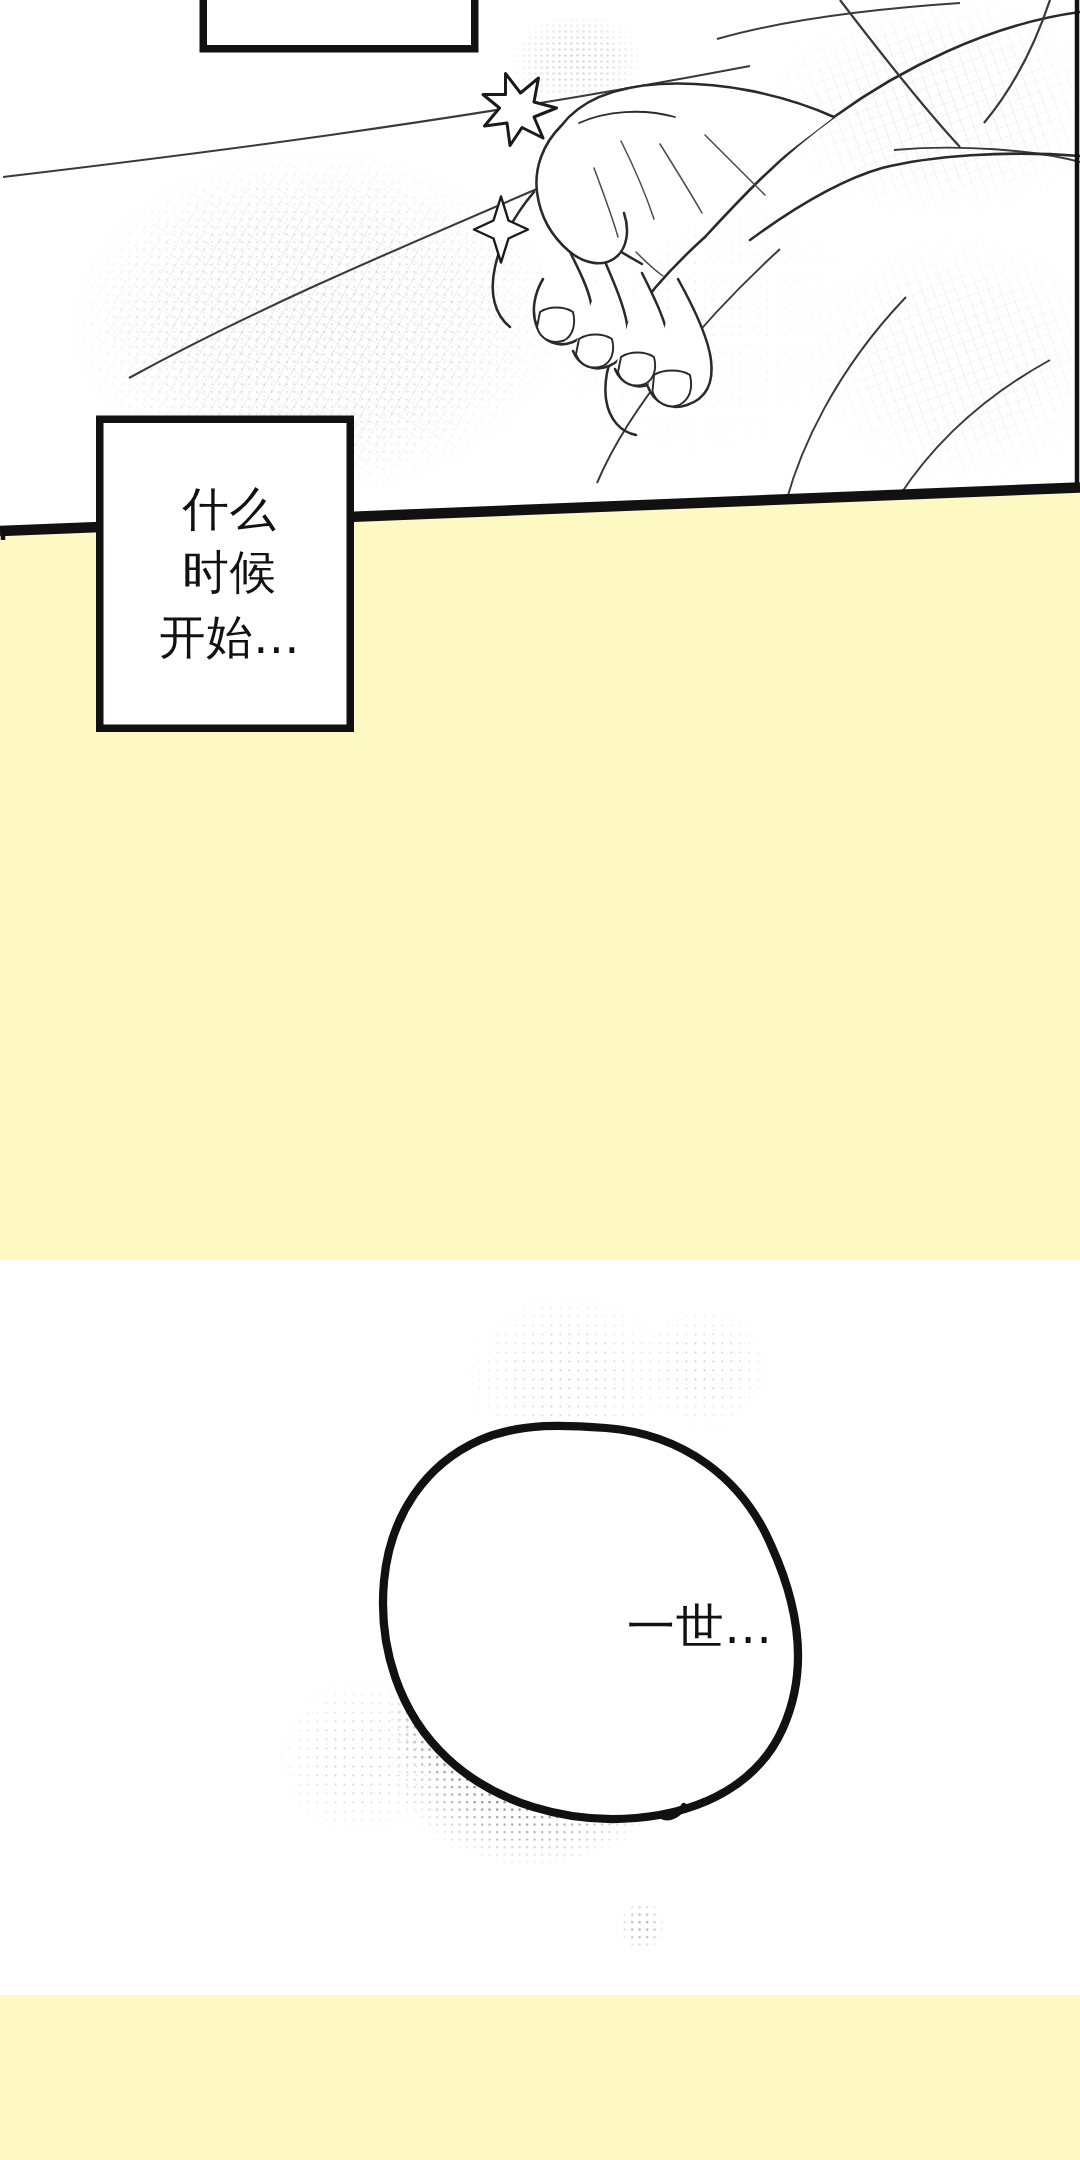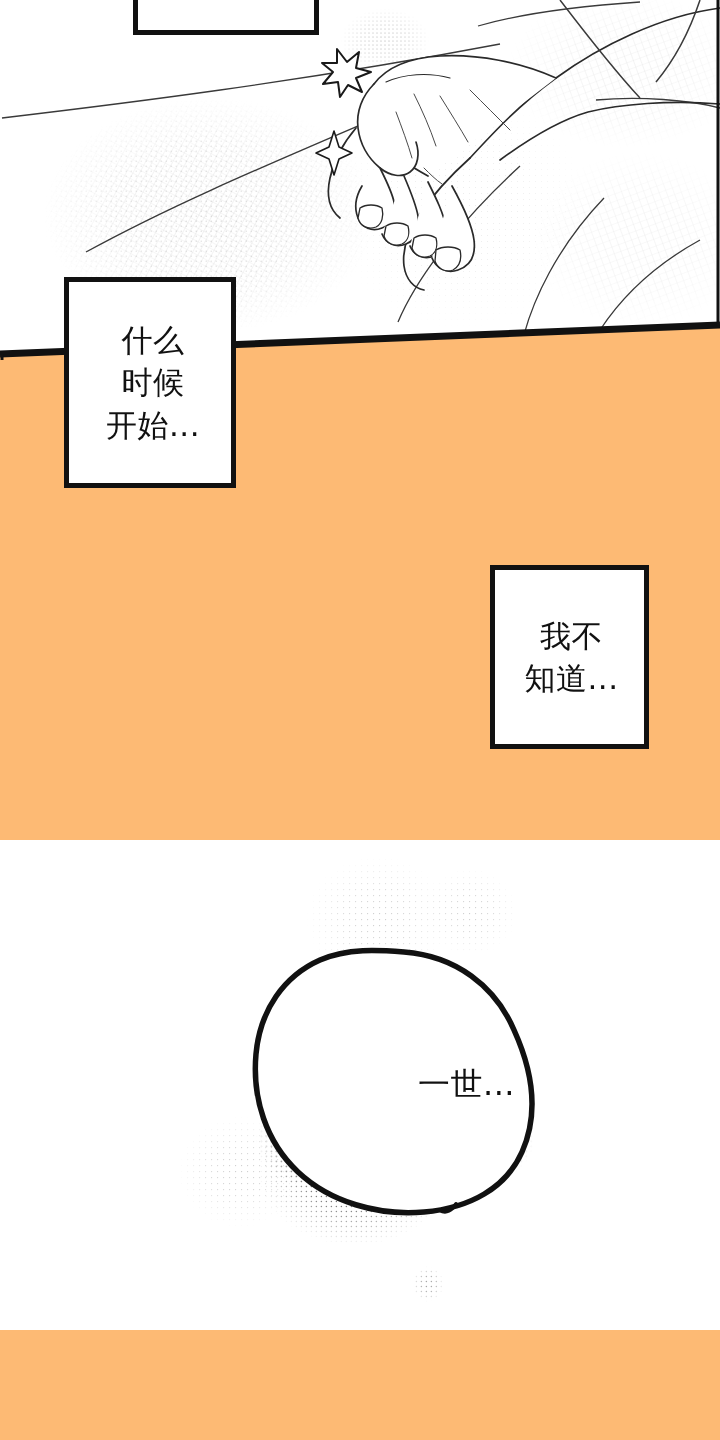--- a/index.html
+++ b/index.html
@@ -8,21 +8,21 @@
     padding: 0;
     background: #ffffff;
   }
   body {
     font-family: "Liberation Sans", sans-serif;
   }
   #page {
     position: relative;
     width: 720px;
     height: 1440px;
-    background: #fdba74;
+    background: #fef9c3;
     overflow: hidden;
     margin: 0 auto;
   }
 
   
   .art-panel {
     position: absolute;
     left: 0;
     top: 0;
     width: 720px;
@@ -266,24 +266,20 @@
   <div class="text-box" id="box-empty-top">
     <div class="tb-inner"></div>
   </div>
 
   <div class="text-box" id="box-when">
     <div class="tb-inner">什么
 时候
 开始...</div>
   </div>
 
-  <div class="text-box" id="box-dontknow">
-    <div class="tb-inner">我不
-知道...</div>
-  </div>
 
   <div class="bubble-section">
     <svg width="720" height="490" viewBox="0 0 720 490" xmlns="http://www.w3.org/2000/svg">
       <defs>
         <pattern id="bDots" width="5" height="5" patternUnits="userSpaceOnUse">
           <circle cx="1.4" cy="1.4" r="1.05" fill="#151515"></circle>
         </pattern>
         <pattern id="bDotsFine" width="5" height="5" patternUnits="userSpaceOnUse">
           <circle cx="1.4" cy="1.4" r="0.75" fill="#222222"></circle>
         </pattern>

